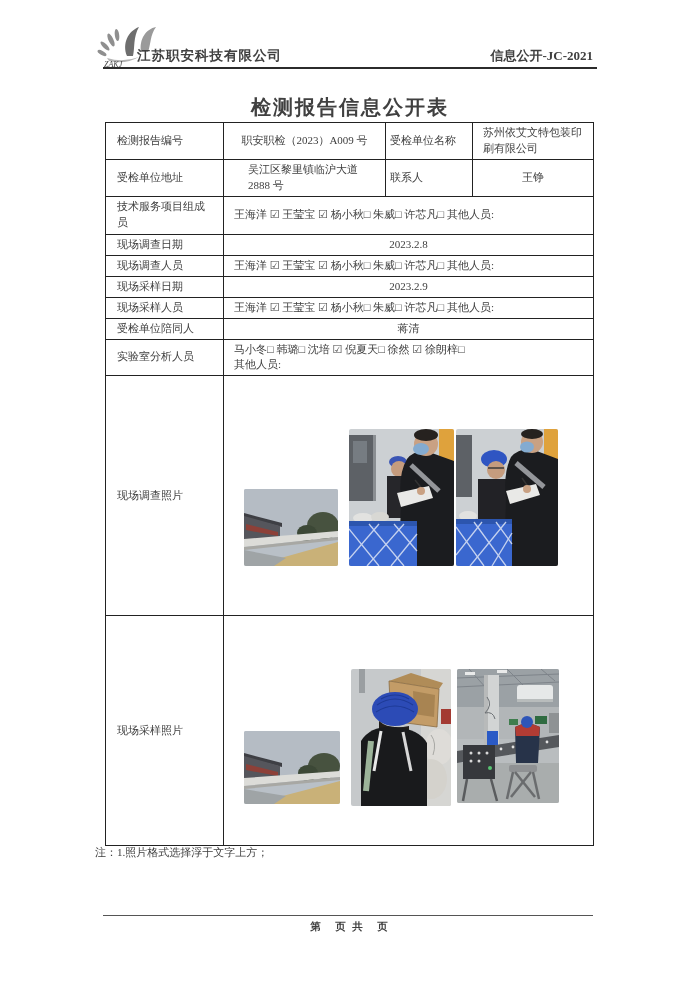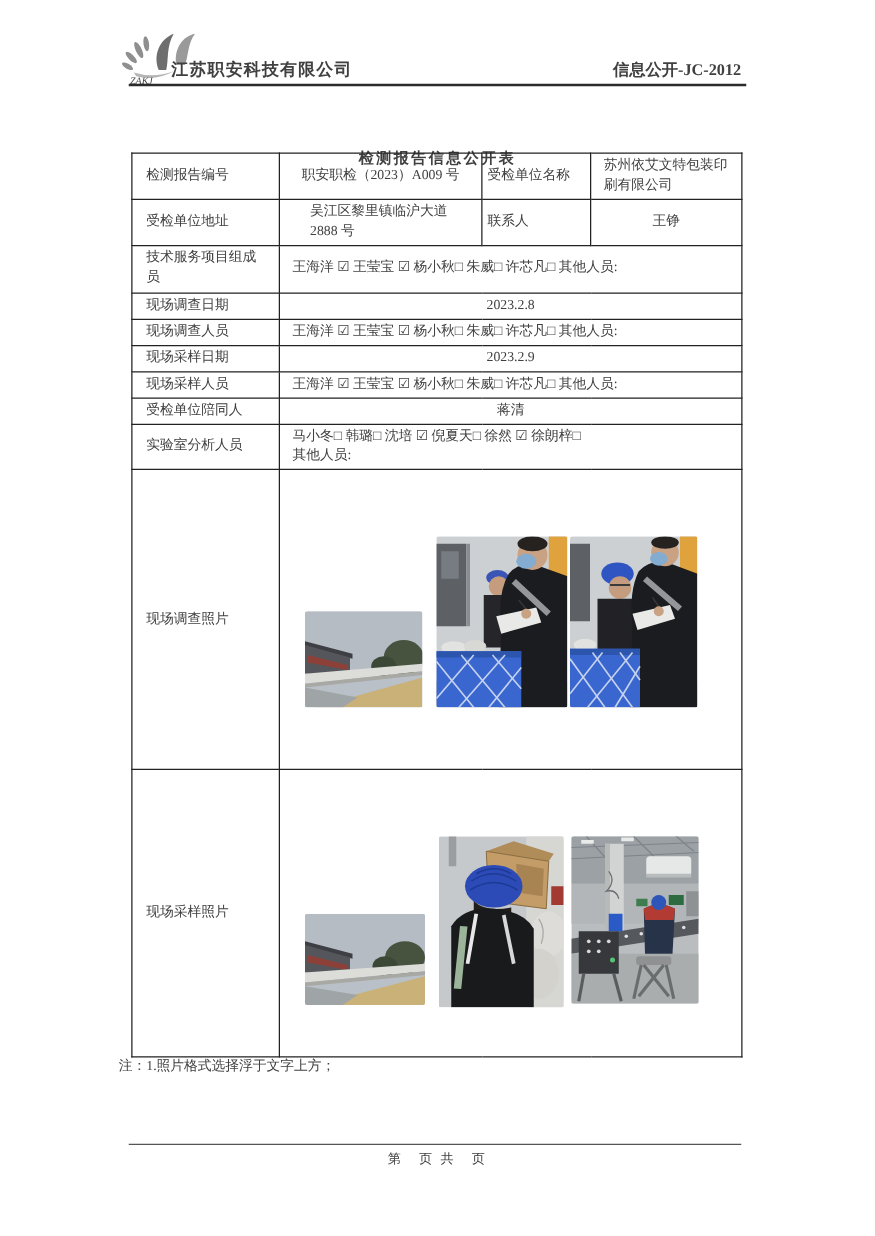--- a/index.html
+++ b/index.html
@@ -8,59 +8,59 @@
     position:relative; width:700px; height:989px; background:#ffffff;
     margin:0 auto; color:#404040; overflow:hidden;
   }
   
   .hdr-logo { position:absolute; left:93px; top:25px; width:80px; height:44px; }
   .hdr-company { position:absolute; left:137px; top:47px; font-size:13.5px; font-weight:bold; letter-spacing:1px; }
   .hdr-code { position:absolute; right:107px; top:47px; font-size:13px; font-weight:bold; }
   .hdr-rule { position:absolute; left:103px; top:67px; width:494px; height:2px; background:#2b2b2b; }
   
   .doc-title { position:absolute; left:0; top:94px; width:700px; text-align:center;
-    font-size:12px; font-weight:bold; letter-spacing:2px;margin-top:24px; }
+    font-size:20px; font-weight:bold; letter-spacing:2px; }
   
   table.form { position:absolute; left:105px; top:122px; width:488px;
     border-collapse:collapse; table-layout:fixed; font-size:11px; }
   table.form td { border:1px solid #222; vertical-align:middle; line-height:1.45;
     overflow:hidden; }
   td.lbl { text-align:left; padding:2px 11px; }
   td.val-c { text-align:center; padding:0 8px; }
   td.val-addr { text-align:left; padding:2px 24px;margin-top:17px; }
   td.val-wrap { padding:2px 10px; }
   td.val-l { text-align:left; padding:2px 4px 2px 10px; }
   td.photo-cell { position:relative; padding:0; }
   .ph { position:absolute; border-radius:2px; overflow:hidden; }
   .ph svg { display:block; width:100%; height:100%; }
   
   .note { position:absolute; left:95px; top:845px; font-size:11px; }
   .ftr-rule { position:absolute; left:103px; top:915px; width:490px; height:1px; background:#555; }
   .ftr-text { position:absolute; left:0; top:920px; width:700px; text-align:center;
-    font-size:10.5px; letter-spacing:2px; }
+    font-size:10.5px; letter-spacing:2px;font-weight:bold; }
 </style>
 </head>
 <body>
 
 <div class="page">
 
   <svg class="hdr-logo" viewBox="0 0 80 44">
     <g fill="#8f8f8f">
       <ellipse cx="18" cy="15" rx="2.4" ry="7" transform="rotate(-25 18 15)"></ellipse>
       <ellipse cx="12" cy="21" rx="2.2" ry="6" transform="rotate(-45 12 21)"></ellipse>
       <ellipse cx="24" cy="10" rx="2.2" ry="6" transform="rotate(-8 24 10)"></ellipse>
       <ellipse cx="9" cy="28" rx="2" ry="5" transform="rotate(-60 9 28)"></ellipse>
     </g>
     <path d="M34,31 C29,19 35,6 46,2 C40,12 42,23 40,31 Z" fill="#6e6e6e"></path>
     <path d="M48,27 C46,14 53,4 63,2 C57,10 58,19 55,27 Z" fill="#9a9a9a"></path>
     <path d="M14,33 Q30,38 46,32 Q32,40 16,36 Z" fill="#b5b5b5"></path>
     <text x="11" y="42" font-size="8" font-style="italic" fill="#4a4a4a">ZAKJ</text>
   </svg>
   <div class="hdr-company">江苏职安科技有限公司</div>
-  <div class="hdr-code">信息公开-JC-2012</div>
+  <div class="hdr-code">信息公开-JC-2021</div>
   <div class="hdr-rule"></div>
 
   <div class="doc-title">检测报告信息公开表</div>
 
   <table class="form">
     <colgroup>
         <col style="width:118px">
         <col style="width:162px">
         <col style="width:87px">
         <col style="width:121px">

